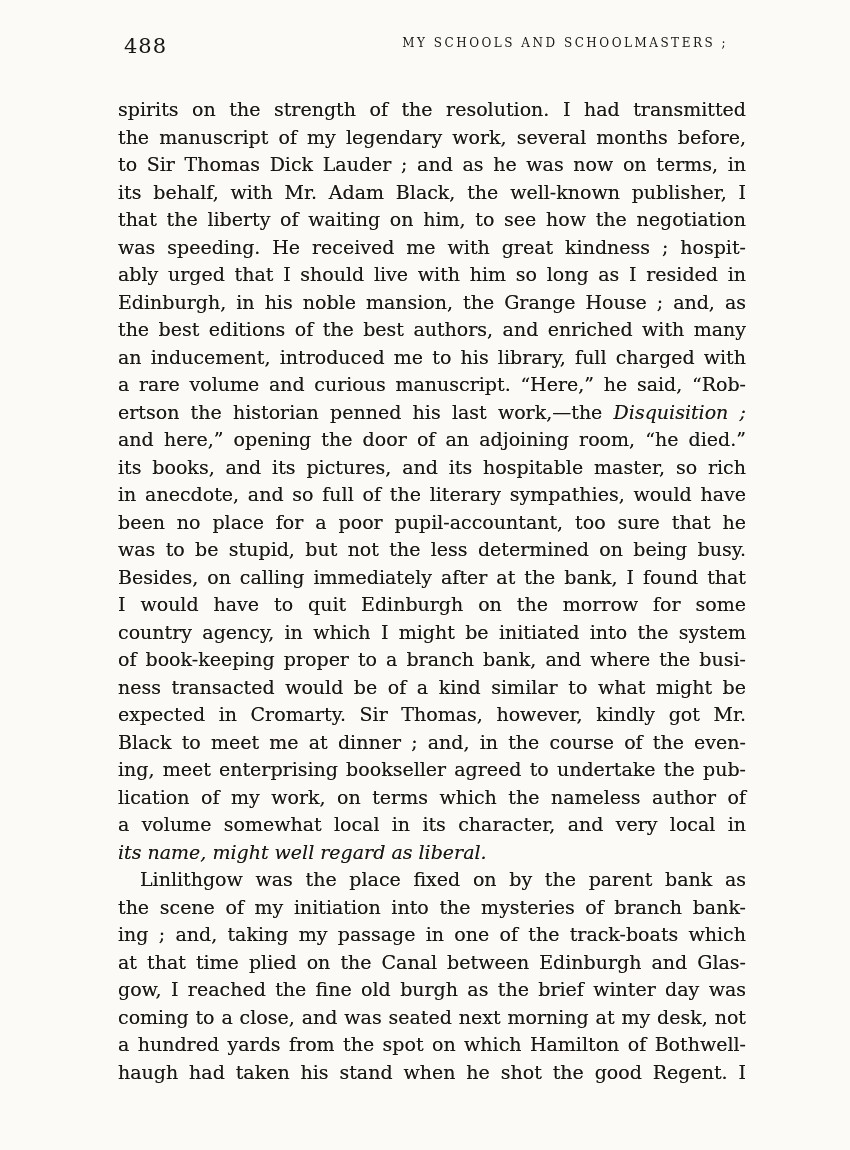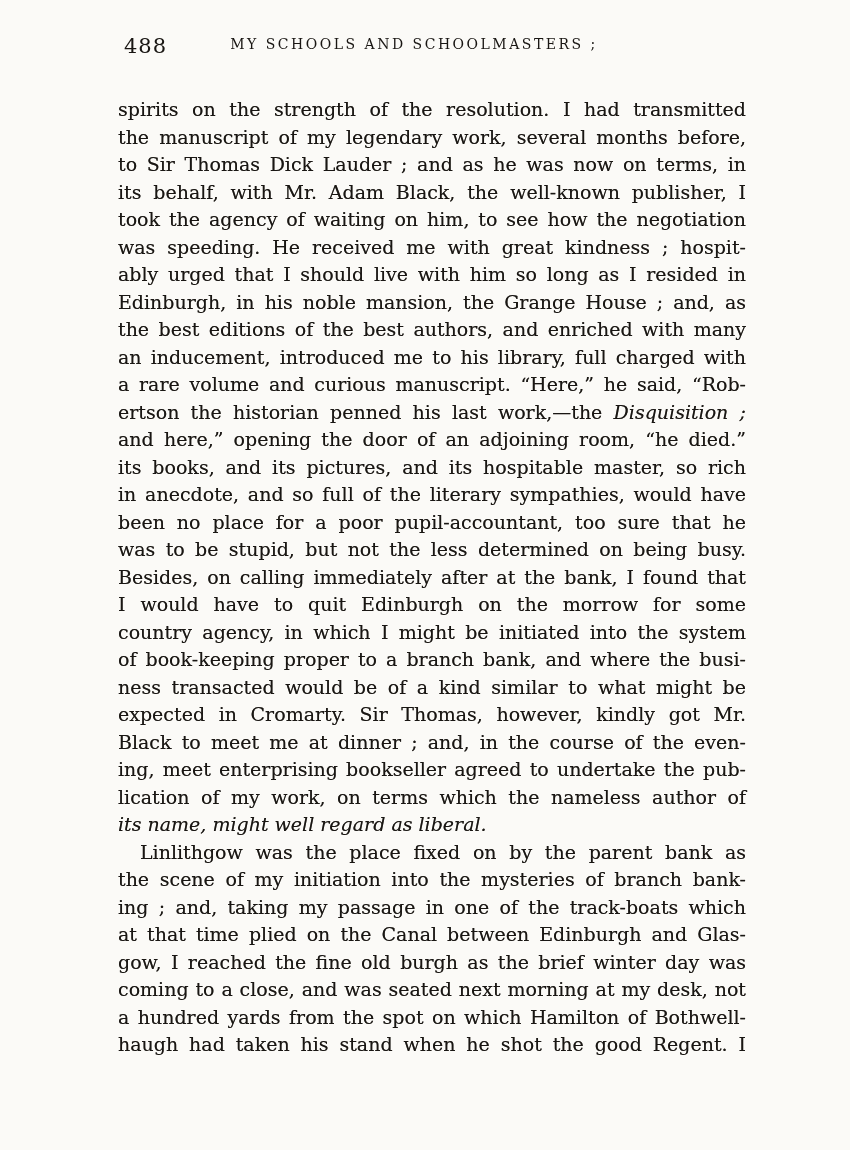--- a/index.html
+++ b/index.html
@@ -27,22 +27,22 @@
     margin-bottom: 32px;
   }
   .page-num {
     position: absolute;
     left: 6px;
     top: 0;
     font-size: 21px;
     letter-spacing: 1px;
   }
   .running-title {
-    text-align: center;
-    font-size: 14px;
+    text-align: right;
+    font-size: 12px;
     letter-spacing: 2.5px;
     padding-top: 2px;
     transform: translateX(-18px);
     white-space: nowrap;
   }
   .text-body {
     width: 100%;
   }
   .line {
     font-size: 19px;
@@ -68,21 +68,21 @@
   <div class="header">
     <span class="page-num">488</span>
     <div class="running-title">MY SCHOOLS AND SCHOOLMASTERS ;</div>
   </div>
   <div class="text-body" id="text-body">
       <div>
         <div class="line"><span>spirits on the strength of the resolution.  I had transmitted</span></div>
         <div class="line"><span>the manuscript of my legendary work, several months before,</span></div>
         <div class="line"><span>to Sir Thomas Dick Lauder ; and as he was now on terms, in</span></div>
         <div class="line"><span>its behalf, with Mr. Adam Black, the well-known publisher, I</span></div>
-        <div class="line"><span>took the agency of waiting on him, to see how the negotiation</span></div>
+        <div class="line"><span>that the liberty of waiting on him, to see how the negotiation</span></div>
         <div class="line"><span>was speeding.  He received me with great kindness ; hospit-</span></div>
         <div class="line"><span>ably urged that I should live with him so long as I resided in</span></div>
         <div class="line"><span>Edinburgh, in his noble mansion, the Grange House ; and, as</span></div>
         <div class="line"><span>the best editions of the best authors, and enriched with many</span></div>
         <div class="line"><span>an inducement, introduced me to his library, full charged with</span></div>
         <div class="line"><span>a rare volume and curious manuscript.  “Here,” he said, “Rob-</span></div>
         <div class="line"><span>ertson the historian penned his last work,—the </span><i>Disquisition ;</i></div>
         <div class="line"><span>and here,” opening the door of an adjoining room, “he died.”</span></div>
         <div class="line"><span>its books, and its pictures, and its hospitable master, so rich</span></div>
         <div class="line"><span>in anecdote, and so full of the literary sympathies, would have</span></div>
@@ -90,20 +90,21 @@
         <div class="line"><span>was to be stupid, but not the less determined on being busy.</span></div>
         <div class="line"><span>Besides, on calling immediately after at the bank, I found that</span></div>
         <div class="line"><span>I would have to quit Edinburgh on the morrow for some</span></div>
         <div class="line"><span>country agency, in which I might be initiated into the system</span></div>
         <div class="line"><span>of book-keeping proper to a branch bank, and where the busi-</span></div>
         <div class="line"><span>ness transacted would be of a kind similar to what might be</span></div>
         <div class="line"><span>expected in Cromarty.  Sir Thomas, however, kindly got Mr.</span></div>
         <div class="line"><span>Black to meet me at dinner ; and, in the course of the even-</span></div>
         <div class="line"><span>ing, meet enterprising bookseller agreed to undertake the pub-</span></div>
         <div class="line"><span>lication of my work, on terms which the nameless author of</span></div>
+        <div class="line"><span>a volume somewhat local in its character, and very local in</span></div>
         <div class="line no-justify"><span>its name, might well regard as liberal.</span></div>
       </div>
       <div>
         <div class="line indent"><span>Linlithgow was the place fixed on by the parent bank as</span></div>
         <div class="line"><span>the scene of my initiation into the mysteries of branch bank-</span></div>
         <div class="line"><span>ing ; and, taking my passage in one of the track-boats which</span></div>
         <div class="line"><span>at that time plied on the Canal between Edinburgh and Glas-</span></div>
         <div class="line"><span>gow, I reached the fine old burgh as the brief winter day was</span></div>
         <div class="line"><span>coming to a close, and was seated next morning at my desk, not</span></div>
         <div class="line"><span>a hundred yards from the spot on which Hamilton of Bothwell-</span></div>

